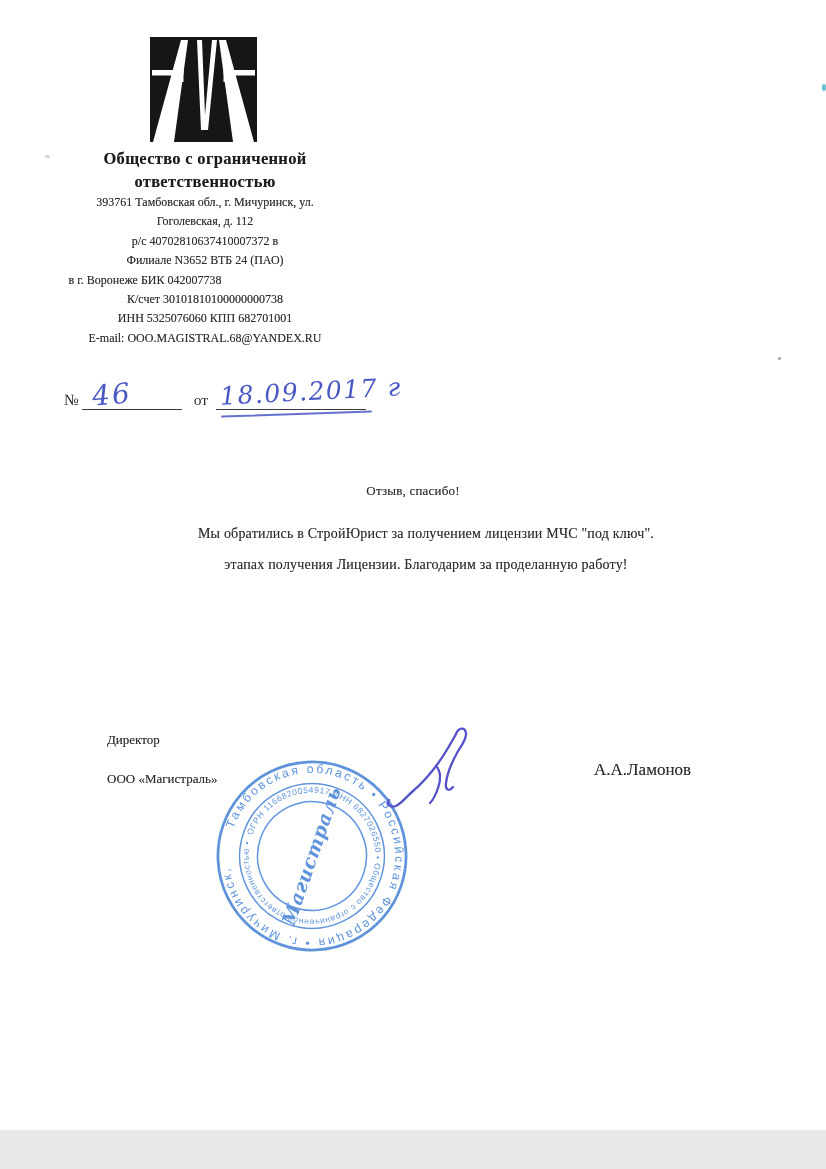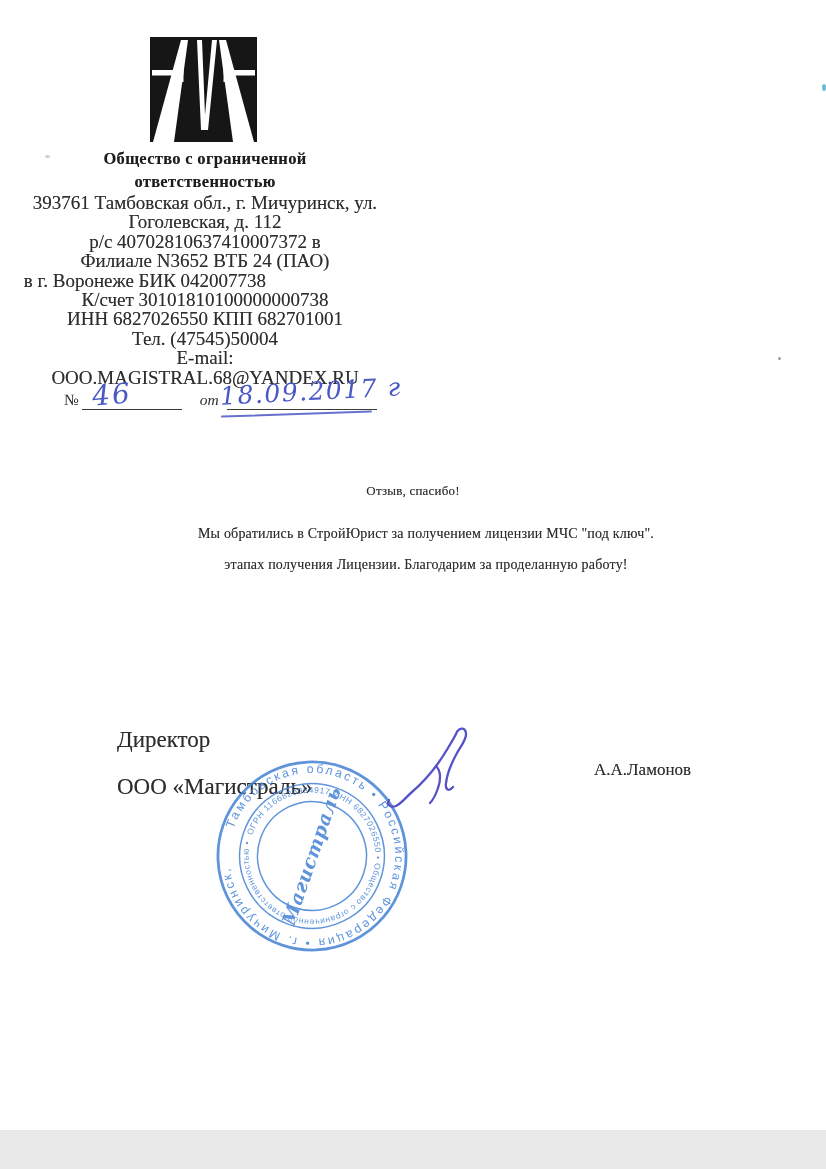--- a/index.html
+++ b/index.html
@@ -14,32 +14,32 @@
     padding-left: 18px;
   }
   
   .logo { position:absolute; left:150px; top:37px; width:107px; height:105px; }
   .letterhead {
     position:absolute; left:22px; top:147px; width:366px;
     text-align:center;
     text-shadow: 0 0 0.4px rgba(40,40,40,.5);
   }
   .org-line { font-weight:bold; font-size:16.5px; line-height:23px; color:#1d1d1d; letter-spacing:.3px; }
-  .addr-line { font-size:19px; line-height:19.4px; color:#2e2e2e; }
+  .addr-line { font-size:12px; line-height:19.4px; color:#2e2e2e; }
   .addr-line.shift-l { transform: translateX(-60px); }
   .docnum-row {
     position:absolute; left:64px; top:390px;
     font-size:15.5px; color:#2e2e2e;
     display:flex; align-items:flex-end;
   }
   .docnum-row .lbl { padding-bottom:1px; }
   .uline { display:inline-block; border-bottom:1.3px solid #3a3a3a; height:19px; }
   .uline.u1 { width:100px; margin-left:3px; }
   .uline.u2 { width:150px; margin-left:8px; }
-  .docnum-row .ot { margin-left:18px; padding-bottom:1px;font-style:italic; }
+  .docnum-row .ot { margin-left:12px; padding-bottom:1px; }
   .handwriting {
     position:absolute;
     font-family: "DejaVu Serif", serif;
     font-style: italic;
     color:#4a58c4;
   }
   .hw-number { left:92px; top:378px; font-size:28px; transform:rotate(-5deg); letter-spacing:2px; }
   .hw-date { left:220px; top:377px; font-size:25px; transform:rotate(-3deg); letter-spacing:1.5px; white-space:nowrap; }
   .hw-underline {
     position:absolute; left:221px; top:413px; width:151px; height:2px;
@@ -51,25 +51,25 @@
     text-align:center; font-size:13px; letter-spacing:.2px;
     text-shadow: 0 0 .4px rgba(40,40,40,.45);
   }
   .review-paragraph {
     position:absolute; left:50px; top:519px; width:752px;
     text-align:center; font-size:14px; line-height:30.8px; letter-spacing:.2px;
     text-shadow: 0 0 .4px rgba(40,40,40,.45);
   }
   
   .signer-role {
-    position:absolute; left:117px; top:729px;
-    font-size:23px; line-height:22px;
+    position:absolute; left:107px; top:729px;
+    font-size:13px; line-height:22px;
     text-shadow: 0 0 .4px rgba(40,40,40,.45);
   }
-  .signer-role .r2 { margin-top:25px; }
+  .signer-role .r2 { margin-top:17px; }
   .signer-name {
     position:absolute; left:594px; top:760px; font-size:17px;
     text-shadow: 0 0 .4px rgba(40,40,40,.45);
   }
   .signature-svg { position:absolute; left:383px; top:718px; width:100px; height:95px; }
   .stamp-svg { position:absolute; left:213px; top:757px; width:198px; height:198px; opacity:.86; }
   .stamp-svg text { font-family:"Liberation Sans", sans-serif; }
   .stamp-center-text { font-family:"DejaVu Serif", serif !important; font-style:italic; font-weight:bold; }
   
   .speck { position:absolute; border-radius:50%; }
@@ -95,22 +95,21 @@
 
   <div class="letterhead">
     <div class="org-line">Общество с ограниченной</div>
     <div class="org-line">ответственностью</div>
     <div class="addr-line">393761 Тамбовская обл., г. Мичуринск, ул.</div>
     <div class="addr-line">Гоголевская, д. 112</div>
     <div class="addr-line">р/с 40702810637410007372 в</div>
     <div class="addr-line">Филиале N3652 ВТБ 24 (ПАО)</div>
     <div class="addr-line shift-l">в г. Воронеже  БИК 042007738</div>
     <div class="addr-line">К/счет 30101810100000000738</div>
-    <div class="addr-line">ИНН 6827026550 КПП 682701001</div>
-    <div class="addr-line">Тел. (47545)50004</div>
+    <div class="addr-line">ИНН 5325076060 КПП 682701001</div>
     <div class="addr-line">E-mail: OOO.MAGISTRAL.68@YANDEX.RU</div>
   </div>
 
   <div class="docnum-row">
     <span class="lbl">№</span>
     <span class="uline u1"></span>
     <span class="ot">от</span>
     <span class="uline u2"></span>
   </div>
   <div class="handwriting hw-number">46</div>

